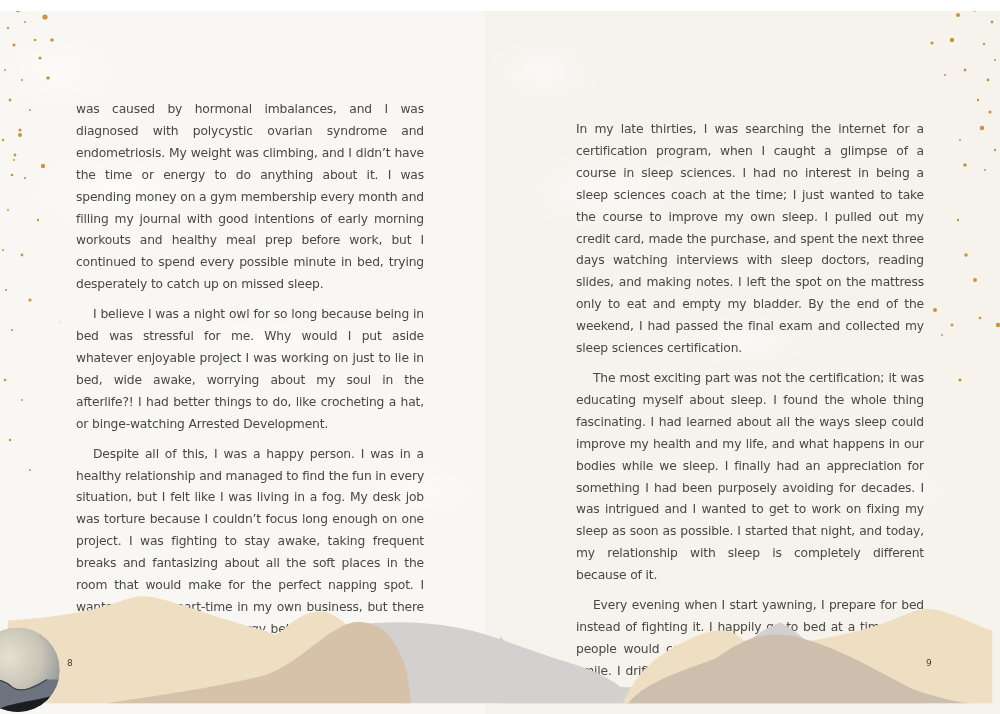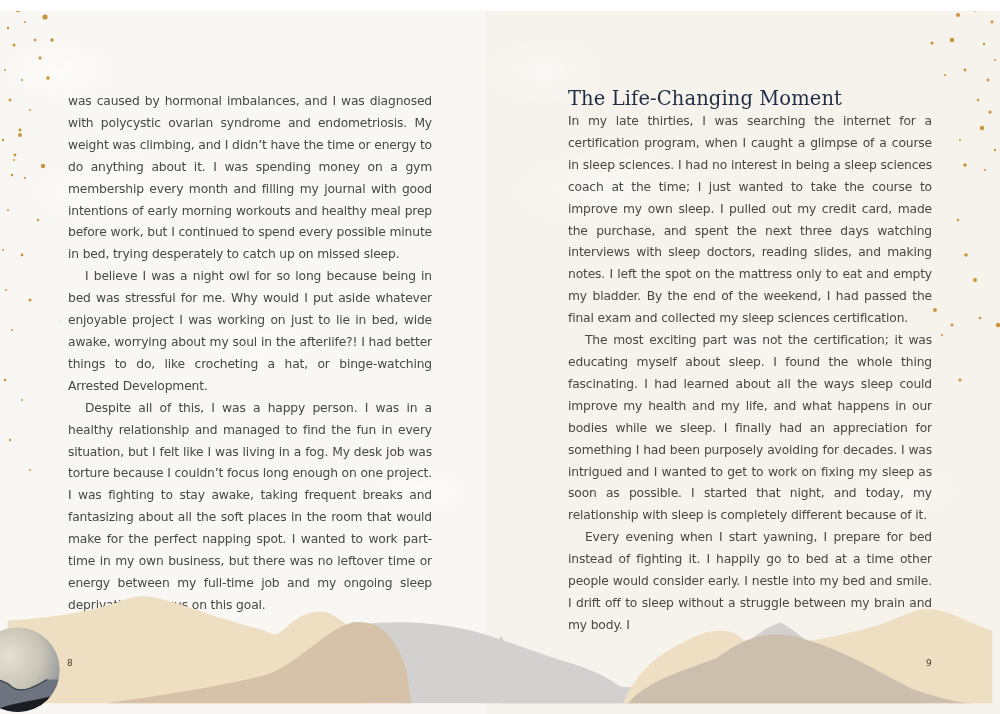--- a/index.html
+++ b/index.html
@@ -28,21 +28,21 @@
       radial-gradient(ellipse 90px 50px at 60px 60px, rgba(255,255,255,0.5), transparent 70%),
       radial-gradient(ellipse 80px 40px at 420px 480px, rgba(255,255,255,0.45), transparent 70%);
   }
   .speckles { position: absolute; pointer-events: none; }
   .body-text {
     position: absolute; color: #4a4744;
     font-family: "DejaVu Sans", sans-serif;
     font-size: 12.3px; line-height: 21.9px; letter-spacing: -0.15px;
     text-align: justify; margin: 0;
   }
-  .body-text p { margin: 0; text-indent: 0; }
+  .body-text p { margin: 8px; text-indent: 0; }
   .body-text p.indent { text-indent: 17px; }
   .left-col { left: 68px; top: 80px; width: 364px; }
   .right-col { left: 568px; top: 100px; width: 364px; }
   .heading {
     position: absolute; left: 568px; top: 76px; margin: 0;
     font-family: "DejaVu Serif", serif; font-weight: normal;
     font-size: 19.5px; color: #1f2d45; letter-spacing: 0.1px;
   }
   .folio {
     position: absolute; font-family: "DejaVu Sans", sans-serif;
@@ -132,21 +132,20 @@
         <circle cx="30" cy="380" r="1.6"></circle>
     </g>
   </svg>
 
   <div class="body-text left-col">
     <p>was caused by hormonal imbalances, and I was diagnosed with polycystic ovarian syndrome and endometriosis. My weight was climbing, and I didn’t have the time or energy to do anything about it. I was spending money on a gym membership every month and filling my journal with good intentions of early morning workouts and healthy meal prep before work, but I continued to spend every possible minute in bed, trying desperately to catch up on missed sleep.</p>
     <p class="indent">I believe I was a night owl for so long because being in bed was stressful for me. Why would I put aside whatever enjoyable project I was working on just to lie in bed, wide awake, worrying about my soul in the afterlife?! I had better things to do, like crocheting a hat, or binge-watching Arrested Development.</p>
     <p class="indent">Despite all of this, I was a happy person. I was in a healthy relationship and managed to find the fun in every situation, but I felt like I was living in a fog. My desk job was torture because I couldn’t focus long enough on one project. I was fighting to stay awake, taking frequent breaks and fantasizing about all the soft places in the room that would make for the perfect napping spot. I wanted to work part-time in my own business, but there was no leftover time or energy between my full-time job and my ongoing sleep deprivation to focus on this goal.</p>
   </div>
 
-  <h2 class="heading">The Life-Changing Moment</h2>
   <div class="body-text right-col">
     <p>In my late thirties, I was searching the internet for a certification program, when I caught a glimpse of a course in sleep sciences. I had no interest in being a sleep sciences coach at the time; I just wanted to take the course to improve my own sleep. I pulled out my credit card, made the purchase, and spent the next three days watching interviews with sleep doctors, reading slides, and making notes. I left the spot on the mattress only to eat and empty my bladder. By the end of the weekend, I had passed the final exam and collected my sleep sciences certification.</p>
     <p class="indent">The most exciting part was not the certification; it was educating myself about sleep. I found the whole thing fascinating. I had learned about all the ways sleep could improve my health and my life, and what happens in our bodies while we sleep. I finally had an appreciation for something I had been purposely avoiding for decades. I was intrigued and I wanted to get to work on fixing my sleep as soon as possible. I started that night, and today, my relationship with sleep is completely different because of it.</p>
     <p class="indent">Every evening when I start yawning, I prepare for bed instead of fighting it. I happily go to bed at a time other people would consider early. I nestle into my bed and smile. I drift off to sleep without a struggle between my brain and my body. I</p>
   </div>
 
   <svg class="mountains" width="1000" height="703" viewBox="0 11 1000 714">
 
     <path d="M330,640 C360,630 420,628 470,640 C500,648 530,660 560,670 C590,678 620,690 640,714 L400,714 Z" fill="#d3d1cf"></path>
 

